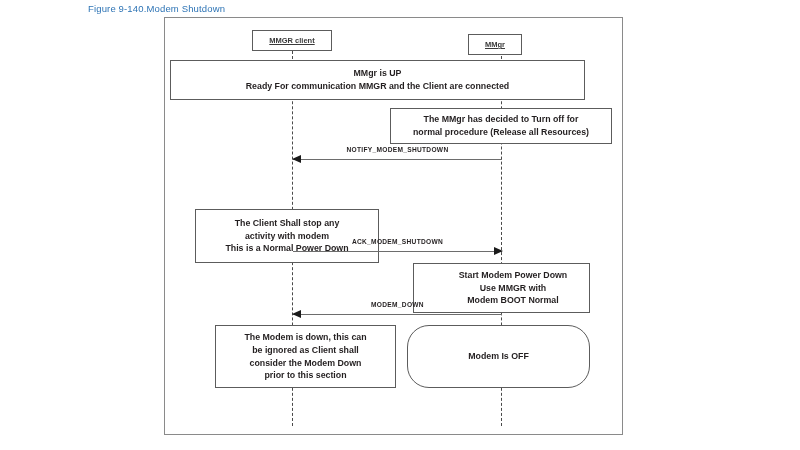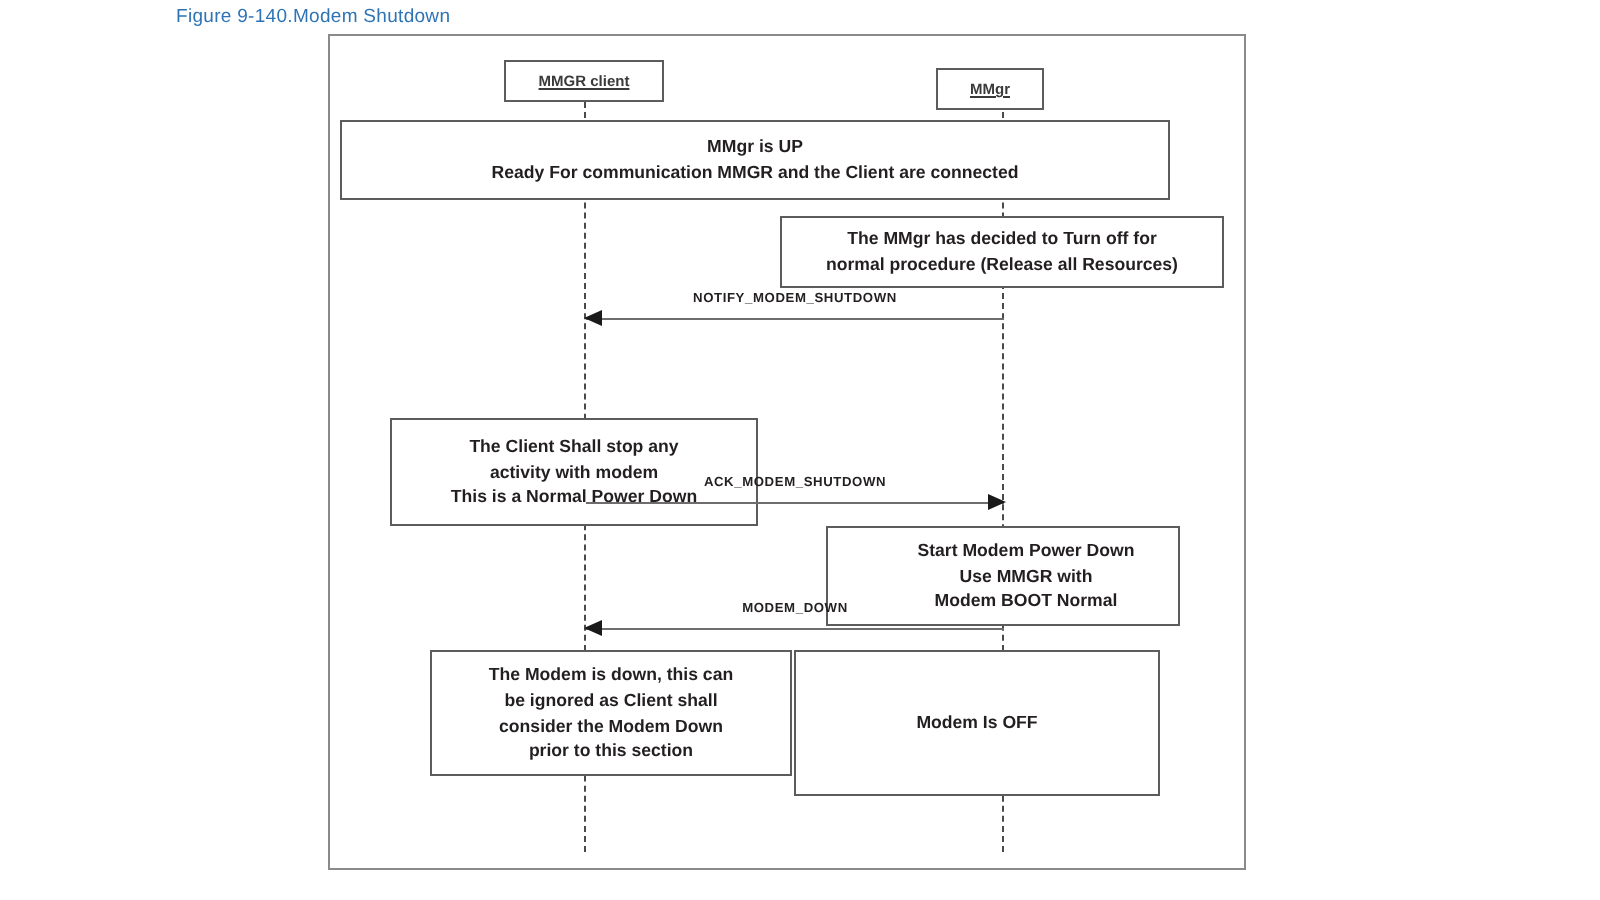--- a/index.html
+++ b/index.html
@@ -93,21 +93,21 @@
     font-weight: bold;
     color: #231f20;
     line-height: 1.45;
     padding: 2px 5px;
   }
   #note-modem-up       { left: 5px;   top: 42px;  width: 415px; height: 40px; }
   #note-mmgr-decided   { left: 225px; top: 90px;  width: 222px; height: 36px; text-align: center; }
   #note-client-stop    { left: 30px;  top: 156px; width: 184px; height: 54px; margin-top: 35px; }
   #note-start-power    { left: 248px; top: 245px; width: 177px; height: 50px; padding-left: 28px; }
   #note-modem-down     { left: 28px;  top: 307px; width: 181px; height: 63px; margin-left: 22px; }
-  #note-modem-off      { left: 232px; top: 307px; width: 183px; height: 73px; }
+  #note-modem-off      { left: 242px; top: 307px; width: 183px; height: 63px; border-radius: 22px; }
 
   
   .message { position: absolute; height: 22px; }
   .message .msg-label {
     position: absolute;
     left: 0;
     top: 0;
     width: 100%;
     text-align: center;
     font-size: 6.6px;

